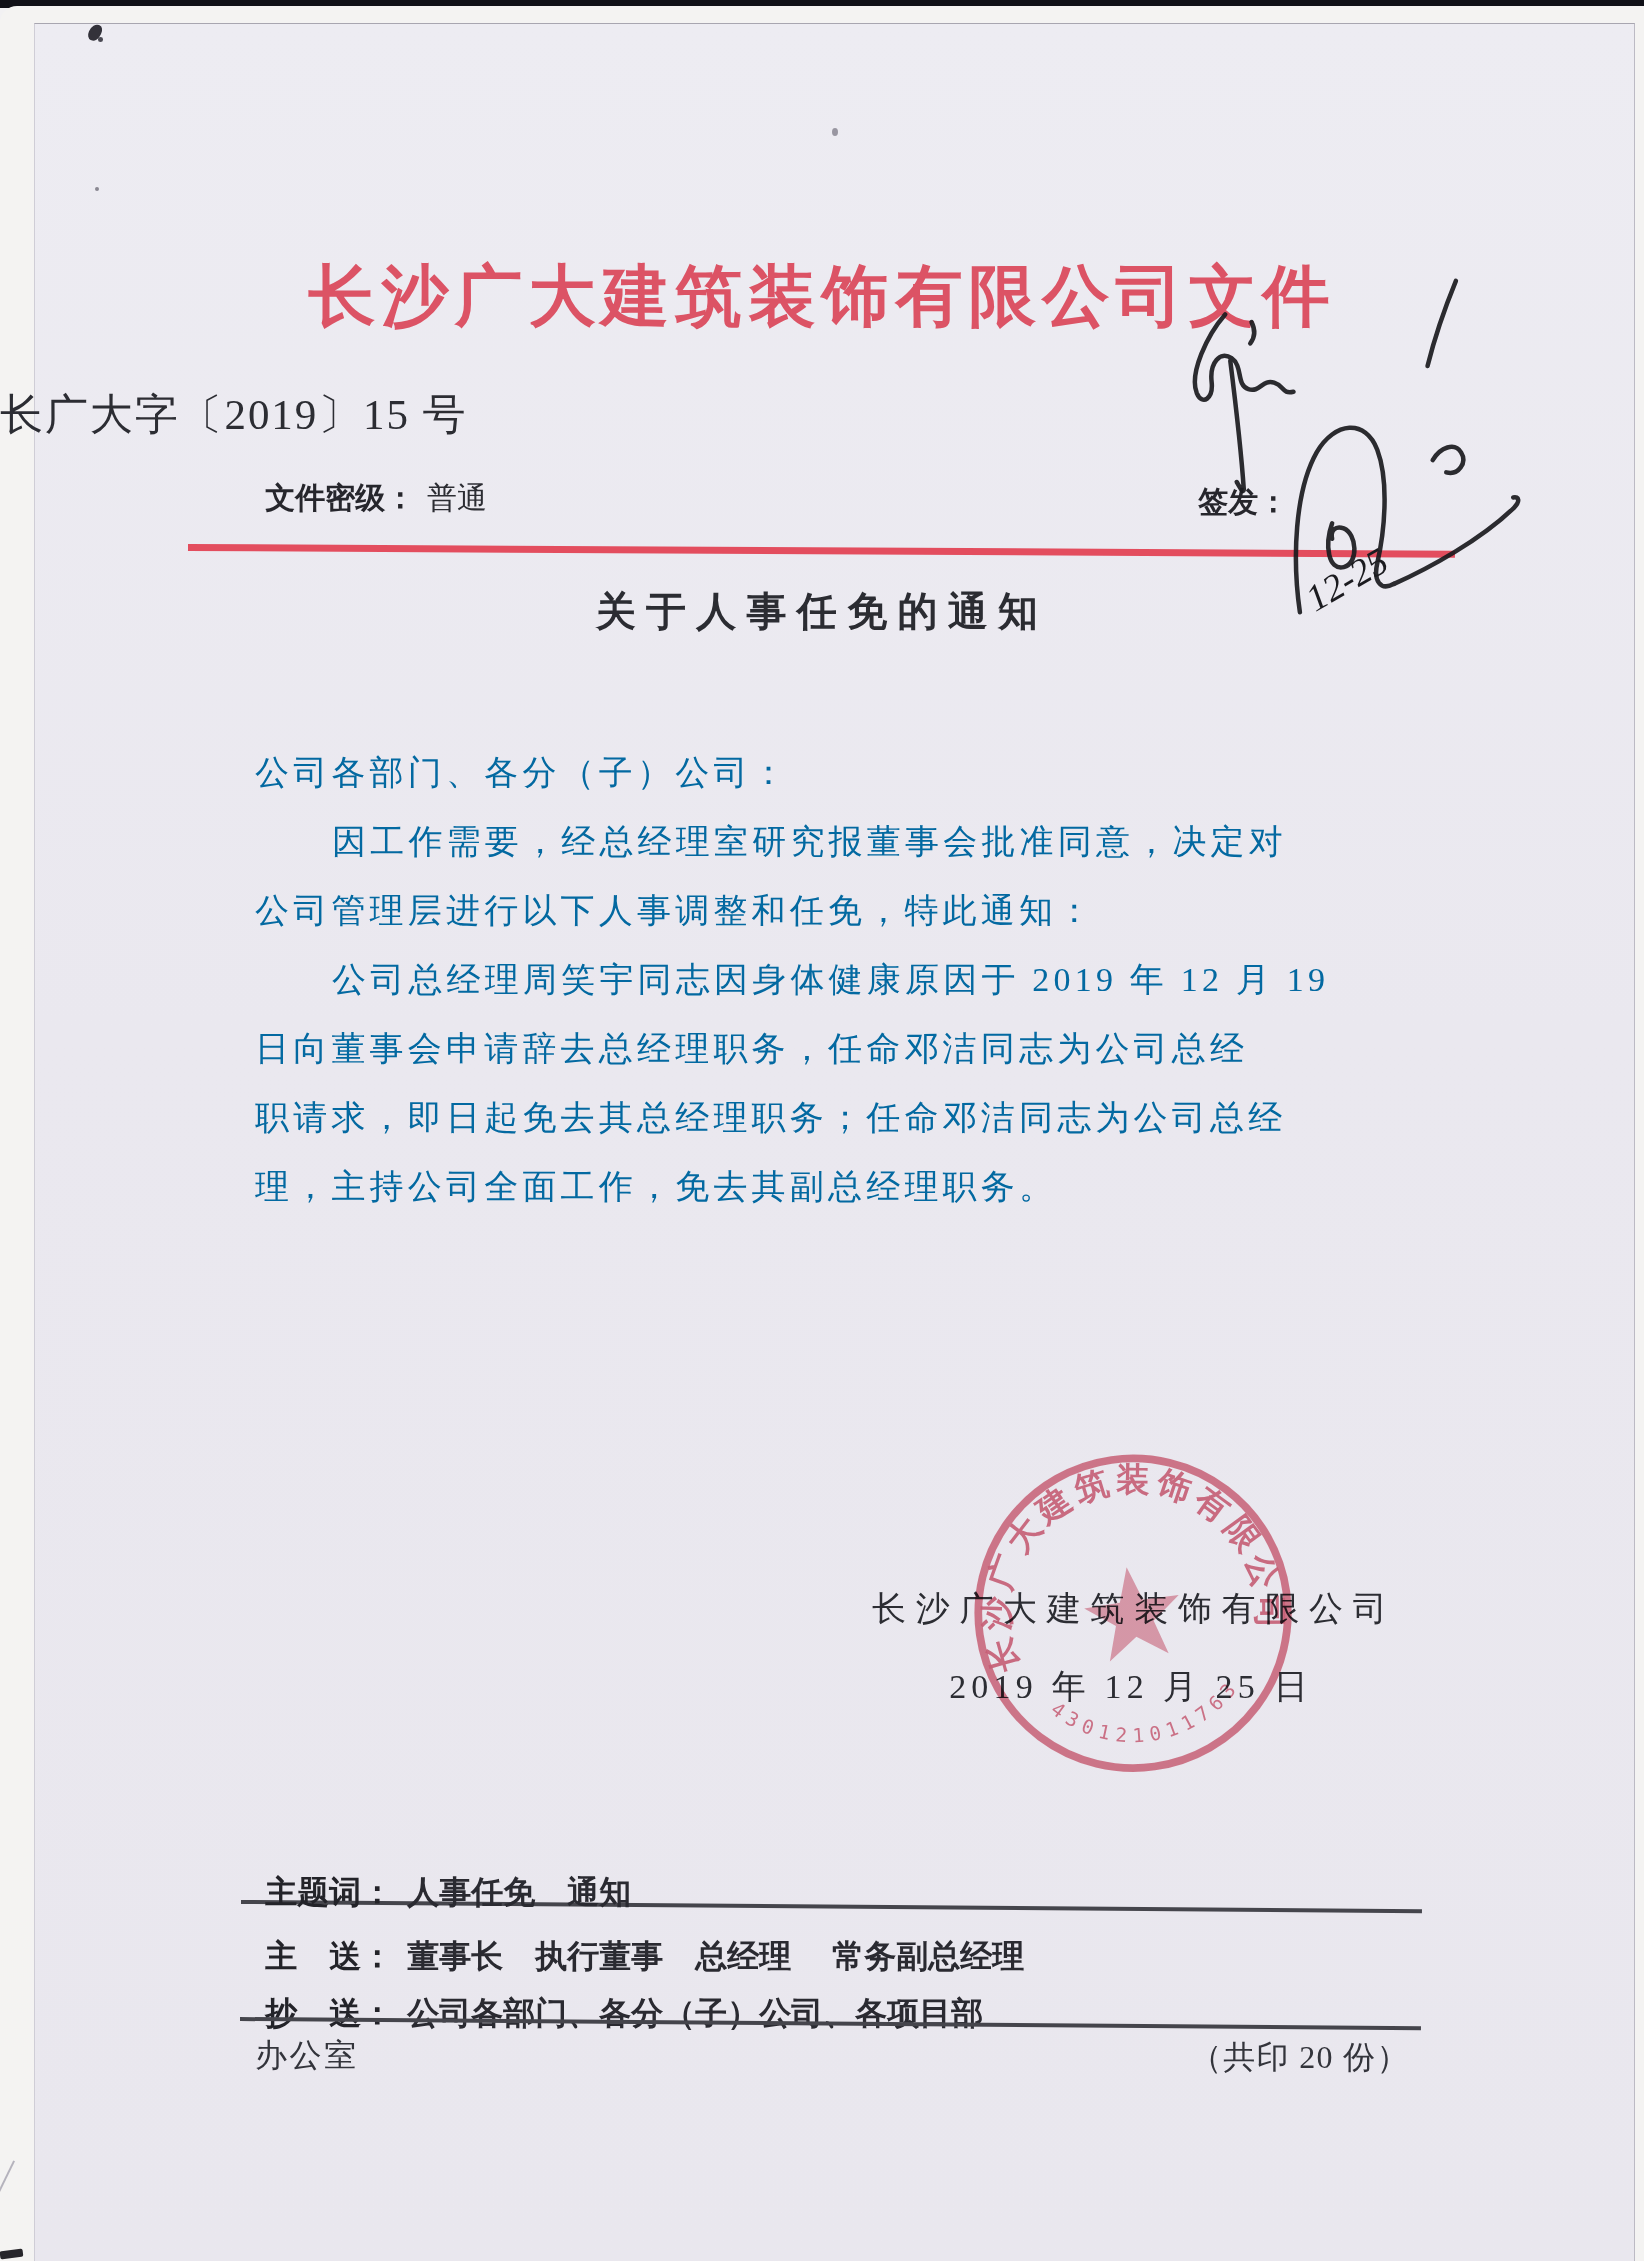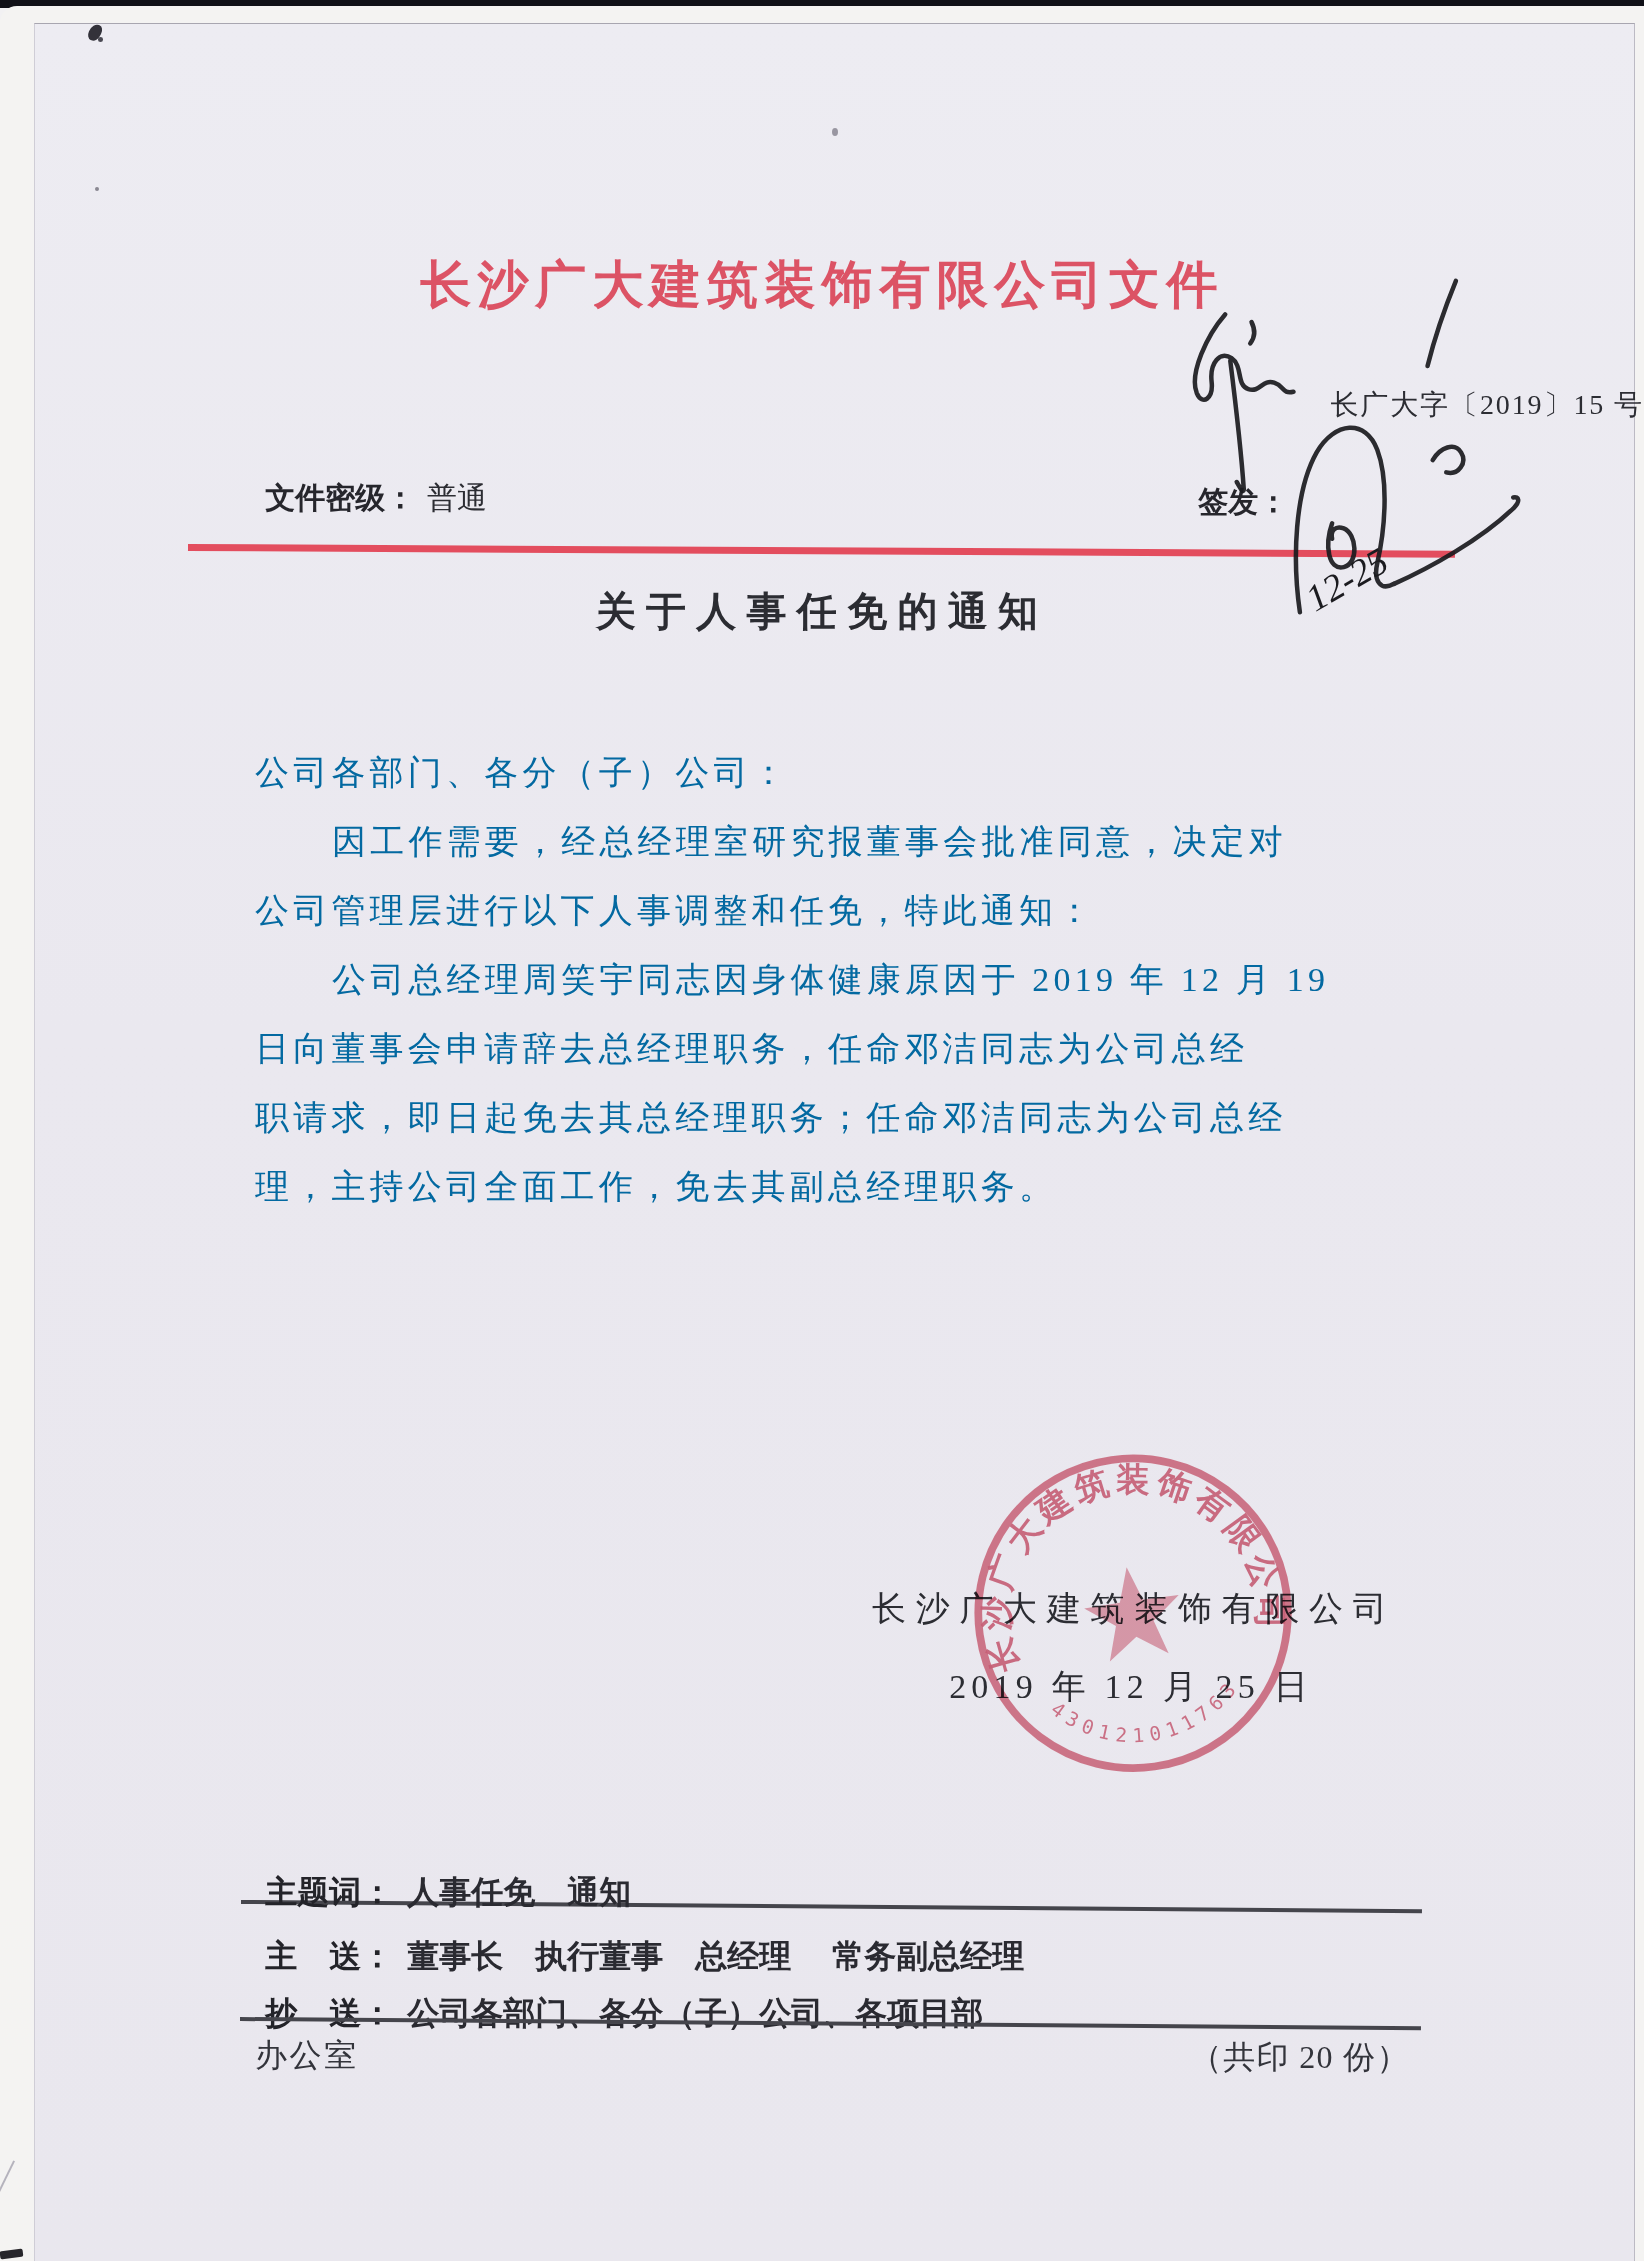--- a/index.html
+++ b/index.html
@@ -19,26 +19,26 @@
   .paper{
     position:absolute;left:34px;top:23px;width:1599px;height:2238px;
     background:linear-gradient(180deg,#edecf2 0%,#eae8ef 45%,#e9e7ee 100%);
     border-top:1.3px solid #a8a6b0;
     border-left:0.6px solid #cfcdd6;
     border-right:0.6px solid #bcbac4;
   }
   .t{position:absolute;white-space:pre;color:#2e2f35;}
   .org-title{
     left:0;top:251px;width:1644px;text-align:center;
-    font-size:51px;font-weight:700;letter-spacing:6.4px;
+    font-size:67px;font-weight:700;letter-spacing:6.4px;
     color:#dc5365;
   }
   .doc-number{
-    left:0;top:386px;width:1644px;text-align:right;
-    font-size:28px;letter-spacing:1.9px;color:#2c2d33;
+    left:0;top:386px;width:1644px;text-align:left;
+    font-size:43px;letter-spacing:1.9px;color:#2c2d33;
   }
   .meta-label{font-family:"Liberation Sans",sans-serif;font-weight:700;font-size:30px;color:#26262c;}
   .meta-value{font-size:30px;color:#2c2d33;margin-left:11.6px;}
   .classification{left:255px;top:467px;}
   .issuer{left:1188px;top:471px;}
   .red-rule{
     position:absolute;left:188px;top:544px;width:1267px;height:7px;
     background:#e34d5e;transform:rotate(0.3deg);transform-origin:left center;
   }
   .doc-title{

